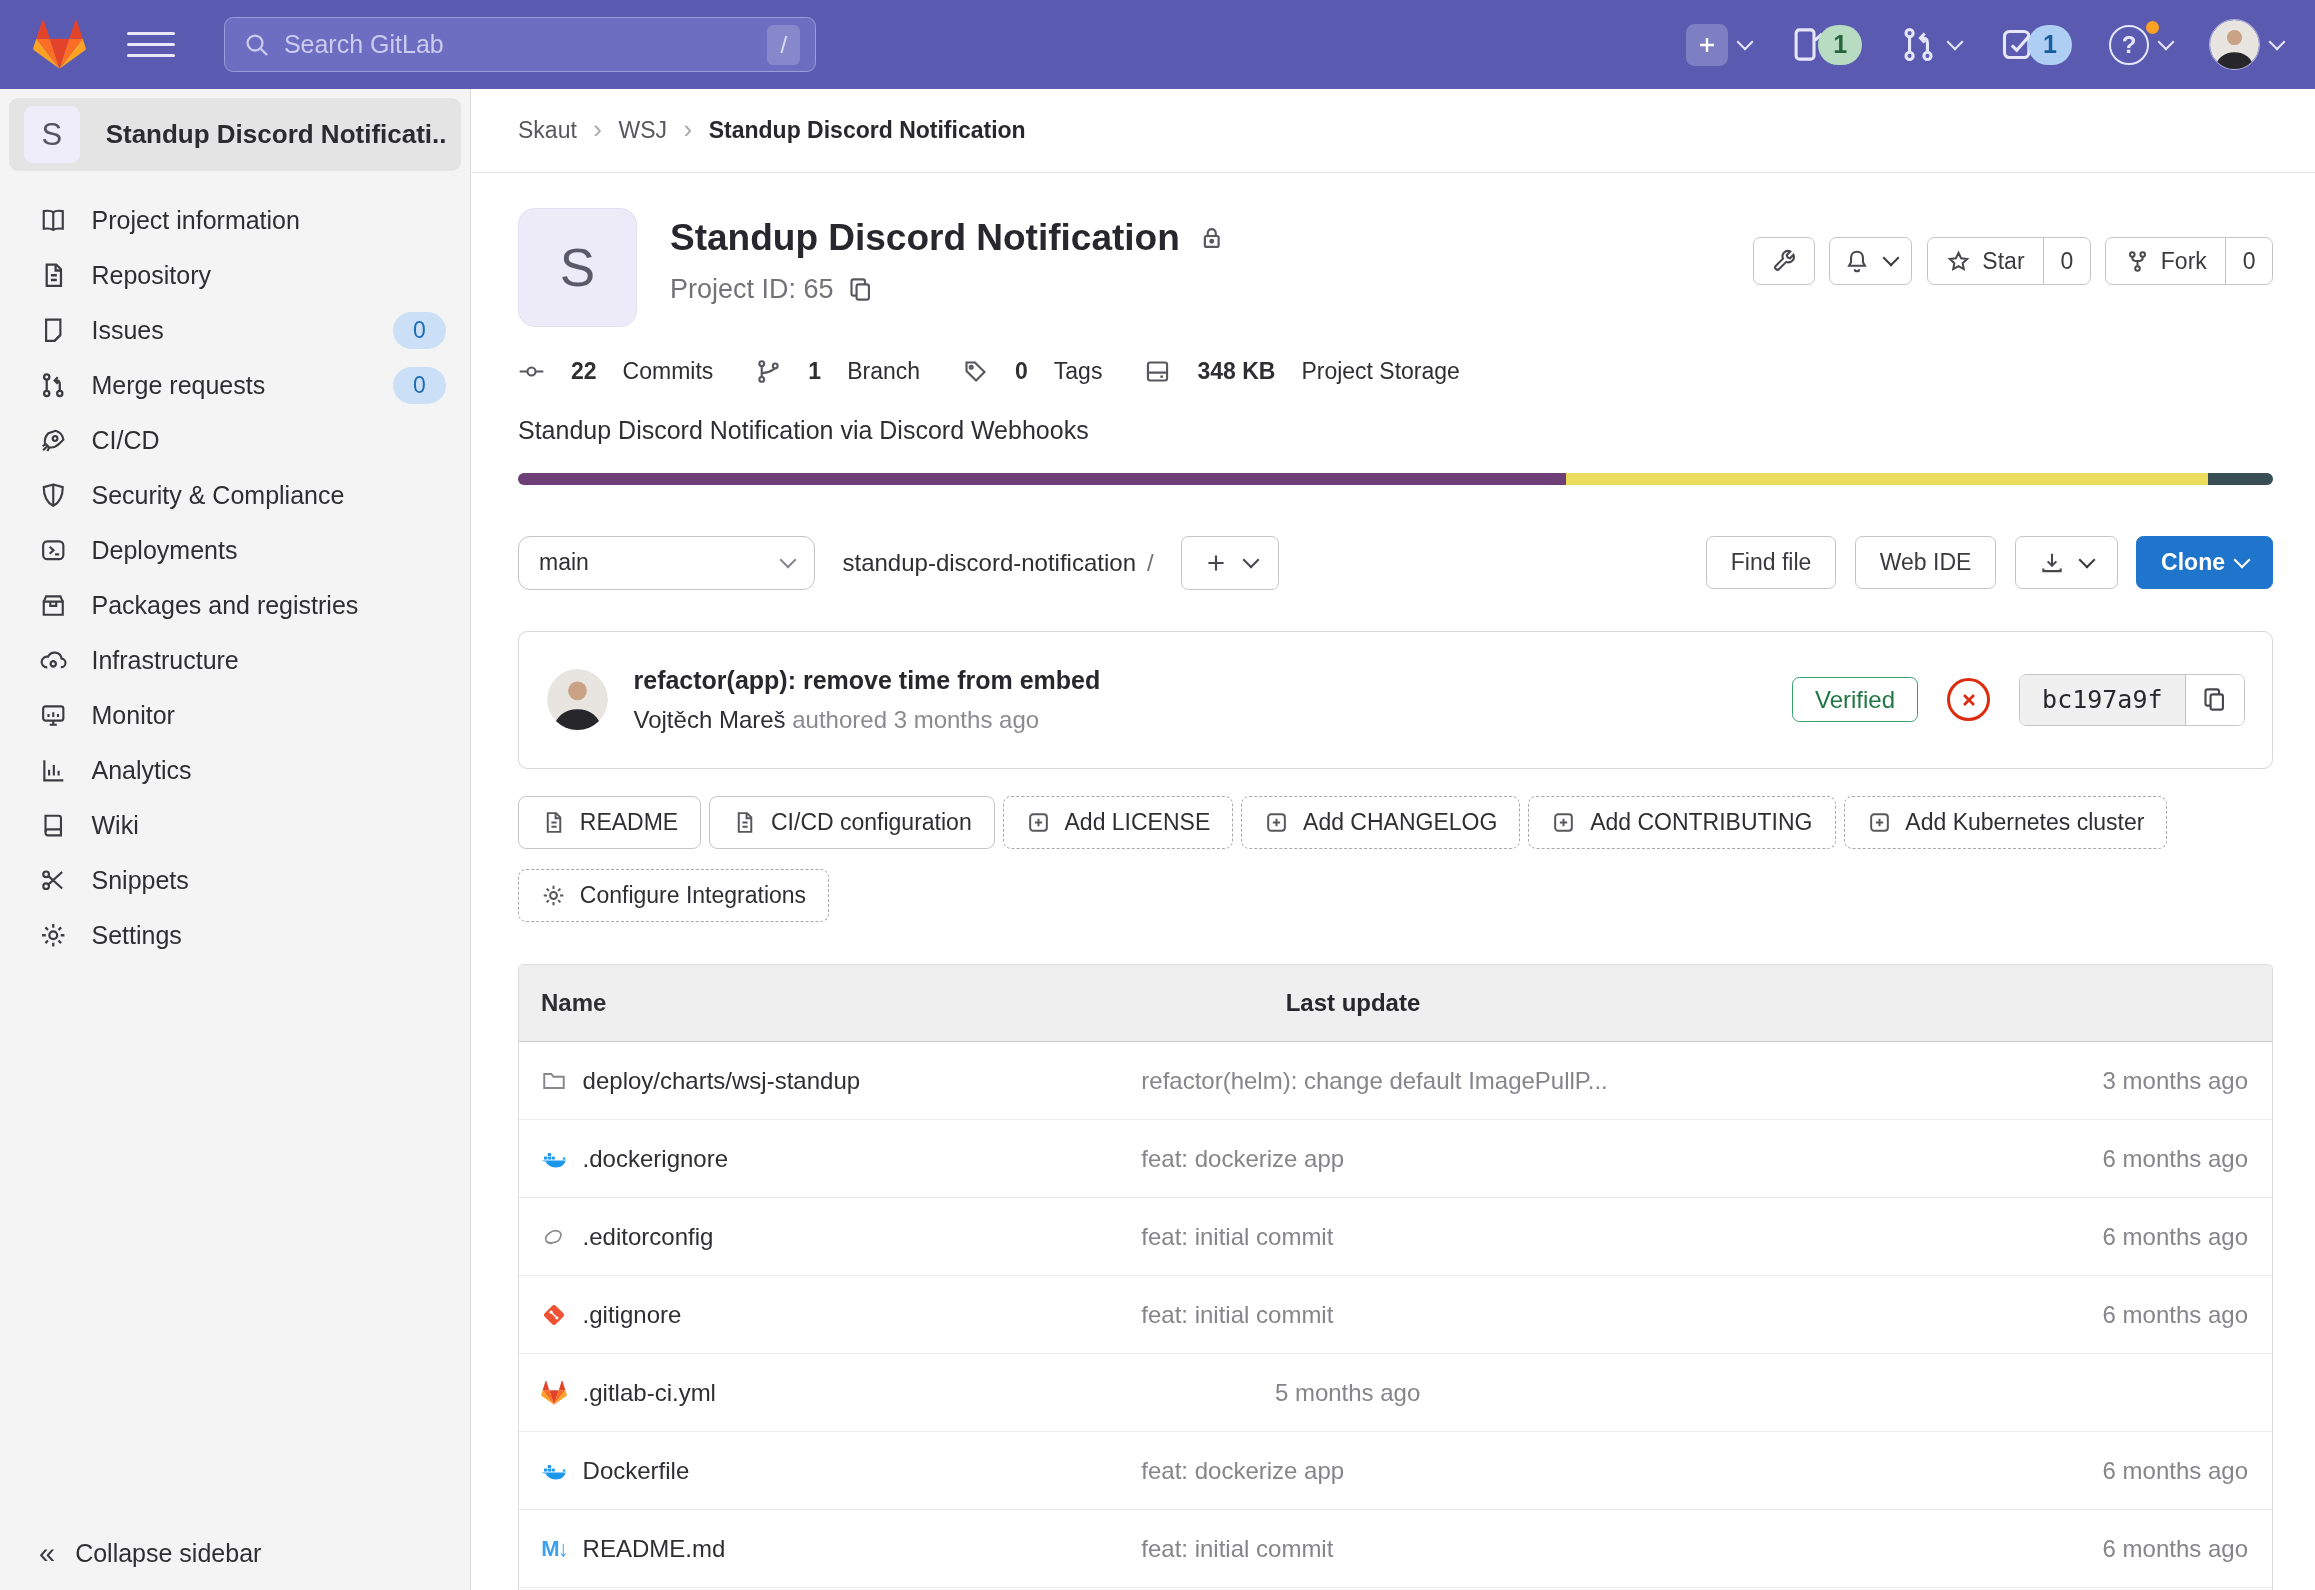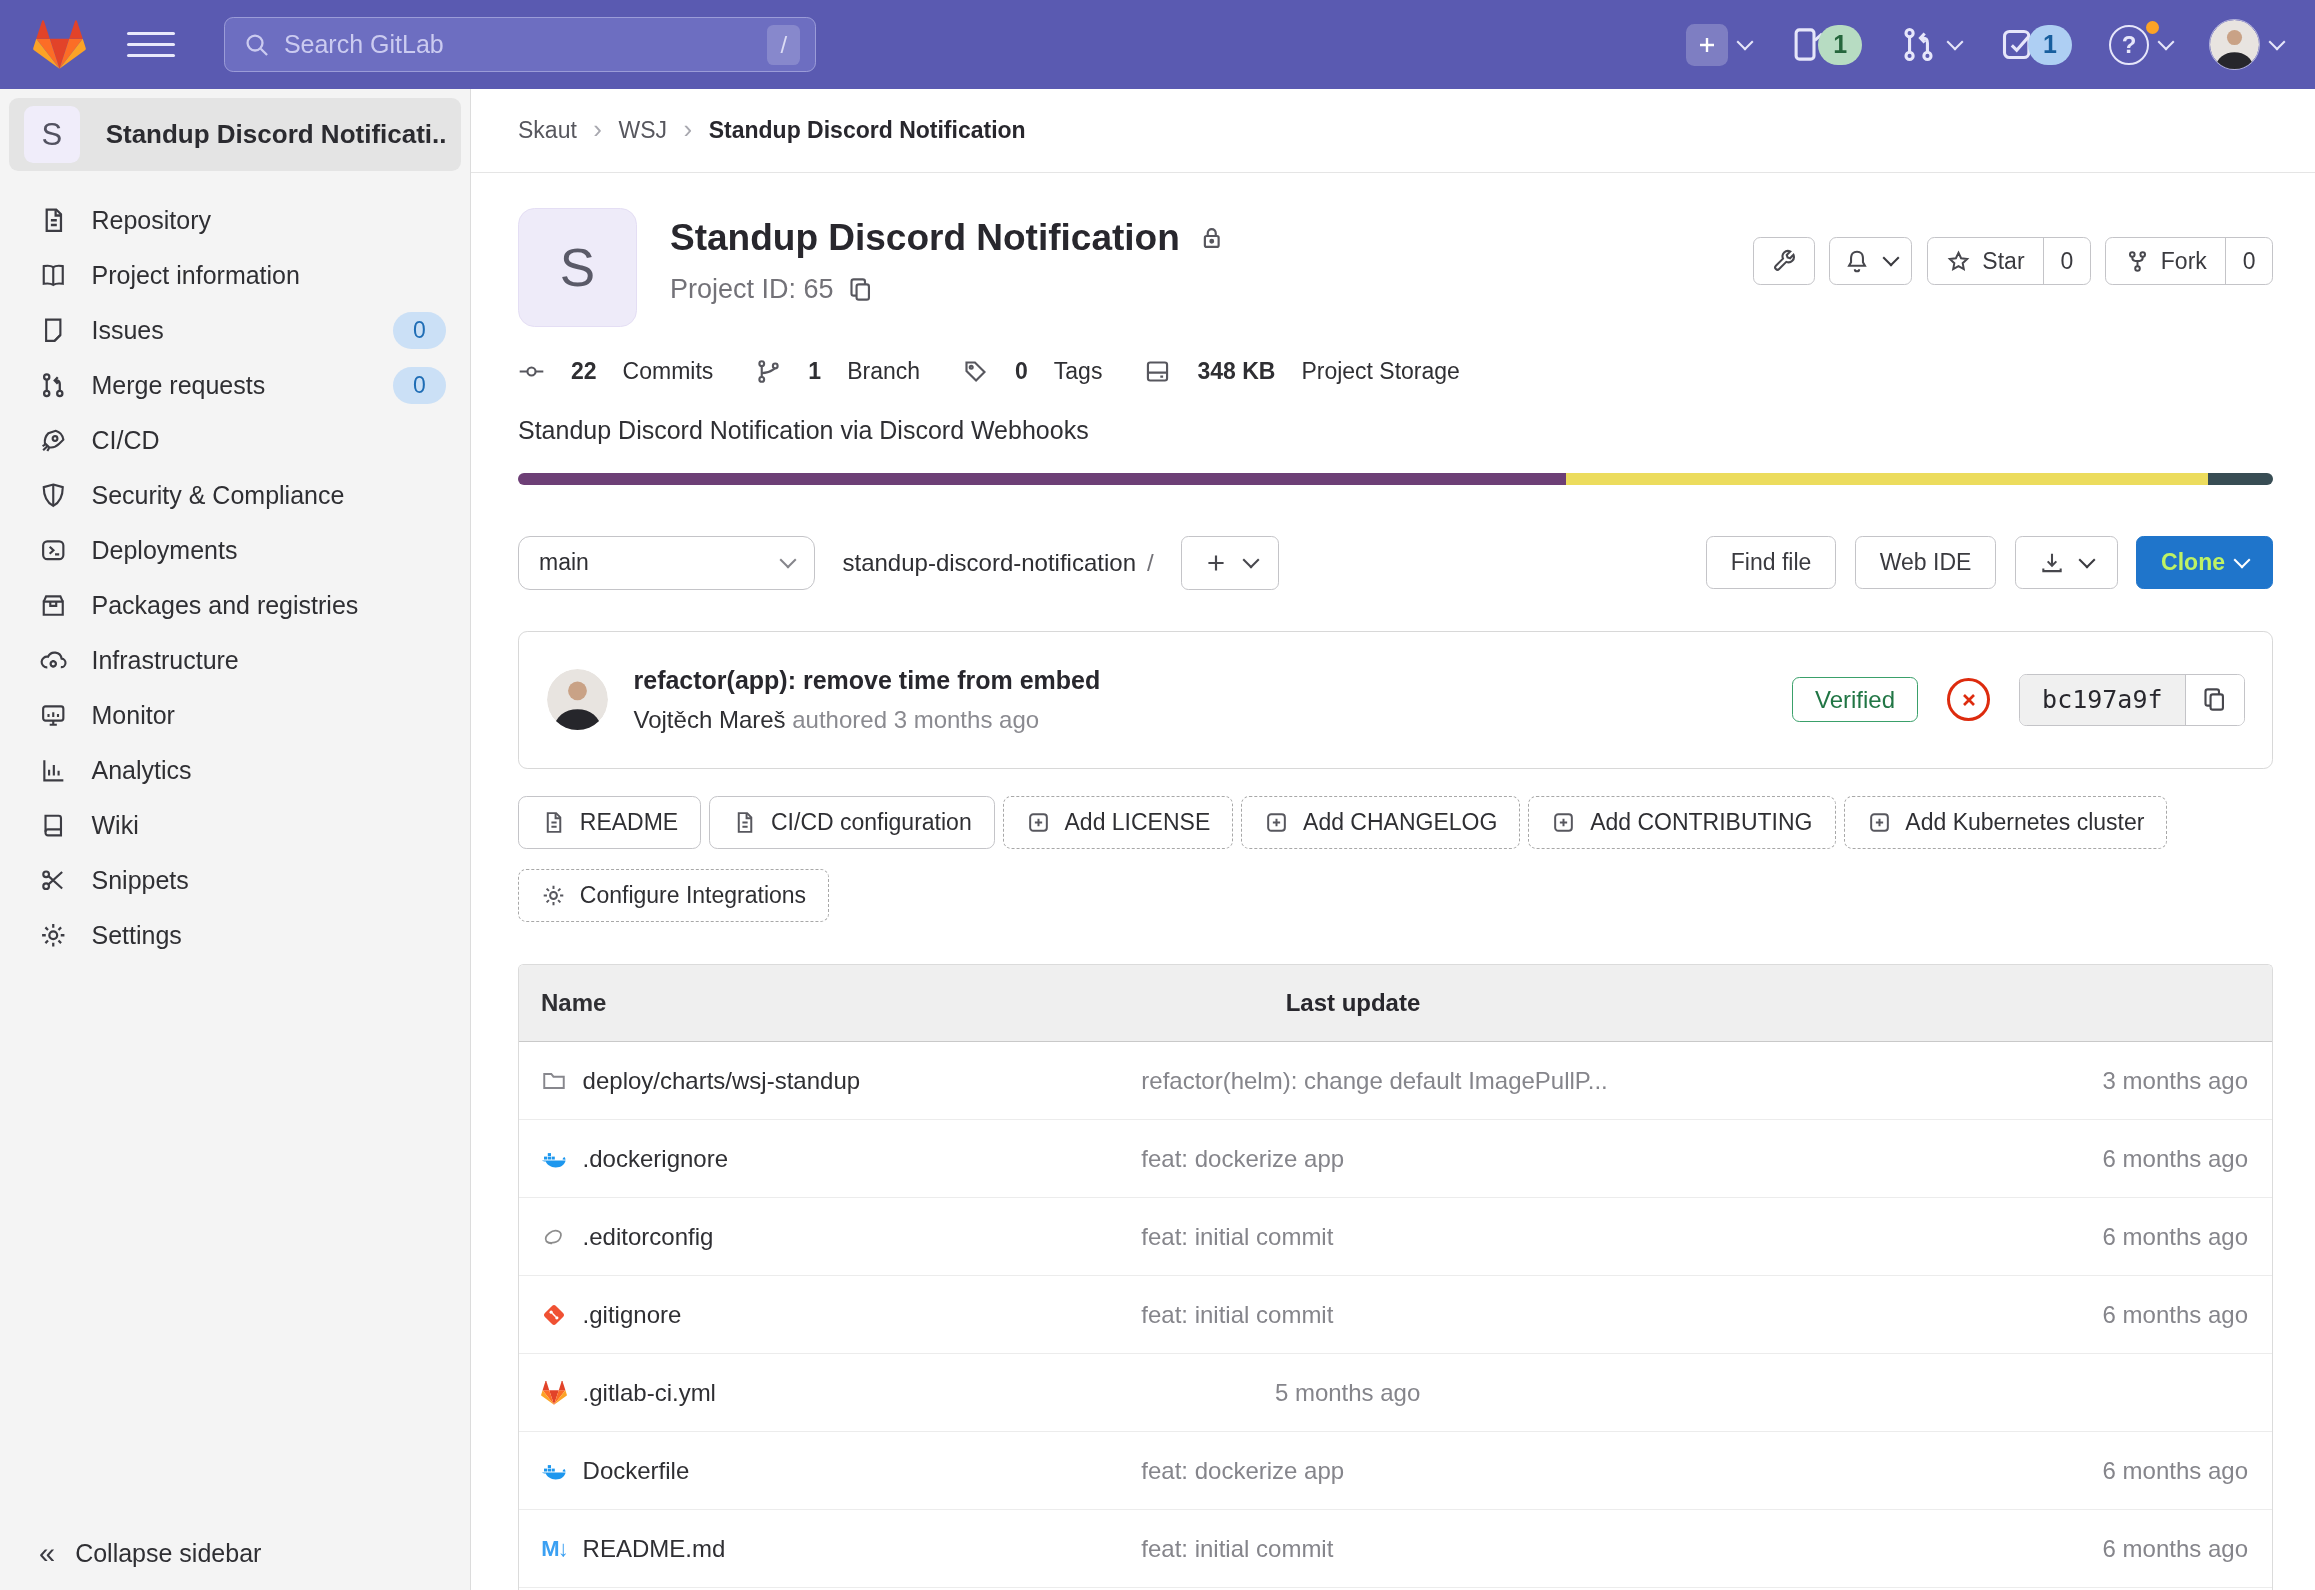--- a/index.html
+++ b/index.html
@@ -107,21 +107,21 @@
   .branch-select .chev { margin-left:auto; color:#85858b; }
   .pathrow { font-size:24px; color:#2f2f33; display:flex; gap:11px; }
   .pathrow .slash { color:#737278; }
   .plus-dd { width:98px; height:54px; border:0.9px solid #c4c4c8; border-radius:7.3px; display:flex;
              align-items:center; justify-content:center; gap:5.5px; color:#47474d; cursor:pointer; }
   .plus-dd svg { width:26px; height:26px; }
   .filebar-right { margin-left:auto; display:flex; gap:18.4px; }
   .btn-txt { padding:0 24px; height:53px; }
   .btn-dl { width:103px; height:53px; gap:5.5px; }
   .btn-clone { height:53px; padding:0 24px; background:#1f75cb; border:0.9px solid #1f75cb; border-radius:7.3px;
-               color:#bef264; font-size:23px; font-weight:700; display:flex; align-items:center; cursor:pointer; }
+               color:#ffffff; font-size:23px; font-weight:700; display:flex; align-items:center; cursor:pointer; }
   .btn-clone .chev { border-color:#fff; }
 
   .commitbox { margin-top:41px; height:138px; border:0.9px solid #d8d8d8; border-radius:9.2px;
                display:flex; align-items:center; gap:26px; padding:0 27.5px; }
   .c-avatar { width:61px; height:61px; border-radius:50%; overflow:hidden; flex:0 0 61px; cursor:pointer; }
   .c-avatar svg { width:100%; height:100%; }
   .c-msg { font-size:25px; font-weight:700; color:#28272d; cursor:pointer; }
   .c-meta { margin-top:11px; font-size:24px; color:#8a8a90; }
   .c-meta .author { color:#2f2f33; cursor:pointer; }
   .c-right { margin-left:auto; display:flex; align-items:center; gap:29px; }
@@ -284,31 +284,31 @@
 
   <div class="bodyrow">
 
     <div class="sidebar">
       <div class="context">
         <div class="context-avatar">S</div>
         <div class="context-title">Standup Discord Notificati...</div>
       </div>
       <div class="menu">
         <div class="menu-item">
+          <svg viewBox="0 0 24 24" fill="none" stroke="currentColor" stroke-width="1.8">
+              <path d="M12 5.2C10 3.8 7 3.8 4 4.3v14.9c3-.5 6-.4 8 1 2-1.4 5-1.5 8-1V4.3c-3-.5-6-.5-8 .9z"></path>
+              <path d="M12 5.2v15"></path>
+            </svg>
+          <span>Project information</span>
+        </div>
+        <div class="menu-item">
           <svg viewBox="0 0 31 31" width="28.5" height="28.5">
               <use href="#sym-doc"></use>
             </svg>
           <span>Repository</span>
-        </div>
-        <div class="menu-item">
-          <svg viewBox="0 0 24 24" fill="none" stroke="currentColor" stroke-width="1.8">
-              <path d="M12 5.2C10 3.8 7 3.8 4 4.3v14.9c3-.5 6-.4 8 1 2-1.4 5-1.5 8-1V4.3c-3-.5-6-.5-8 .9z"></path>
-              <path d="M12 5.2v15"></path>
-            </svg>
-          <span>Project information</span>
         </div>
         <div class="menu-item">
           <svg viewBox="0 0 24 24" fill="none" stroke="currentColor" stroke-width="1.8">
               <path d="M6 3h12v13l-5 5H6z"></path>
               <path d="M13 21l5-5"></path>
             </svg>
           <span>Issues</span>
           <span class="menu-badge">0</span>
         </div>
         <div class="menu-item">

